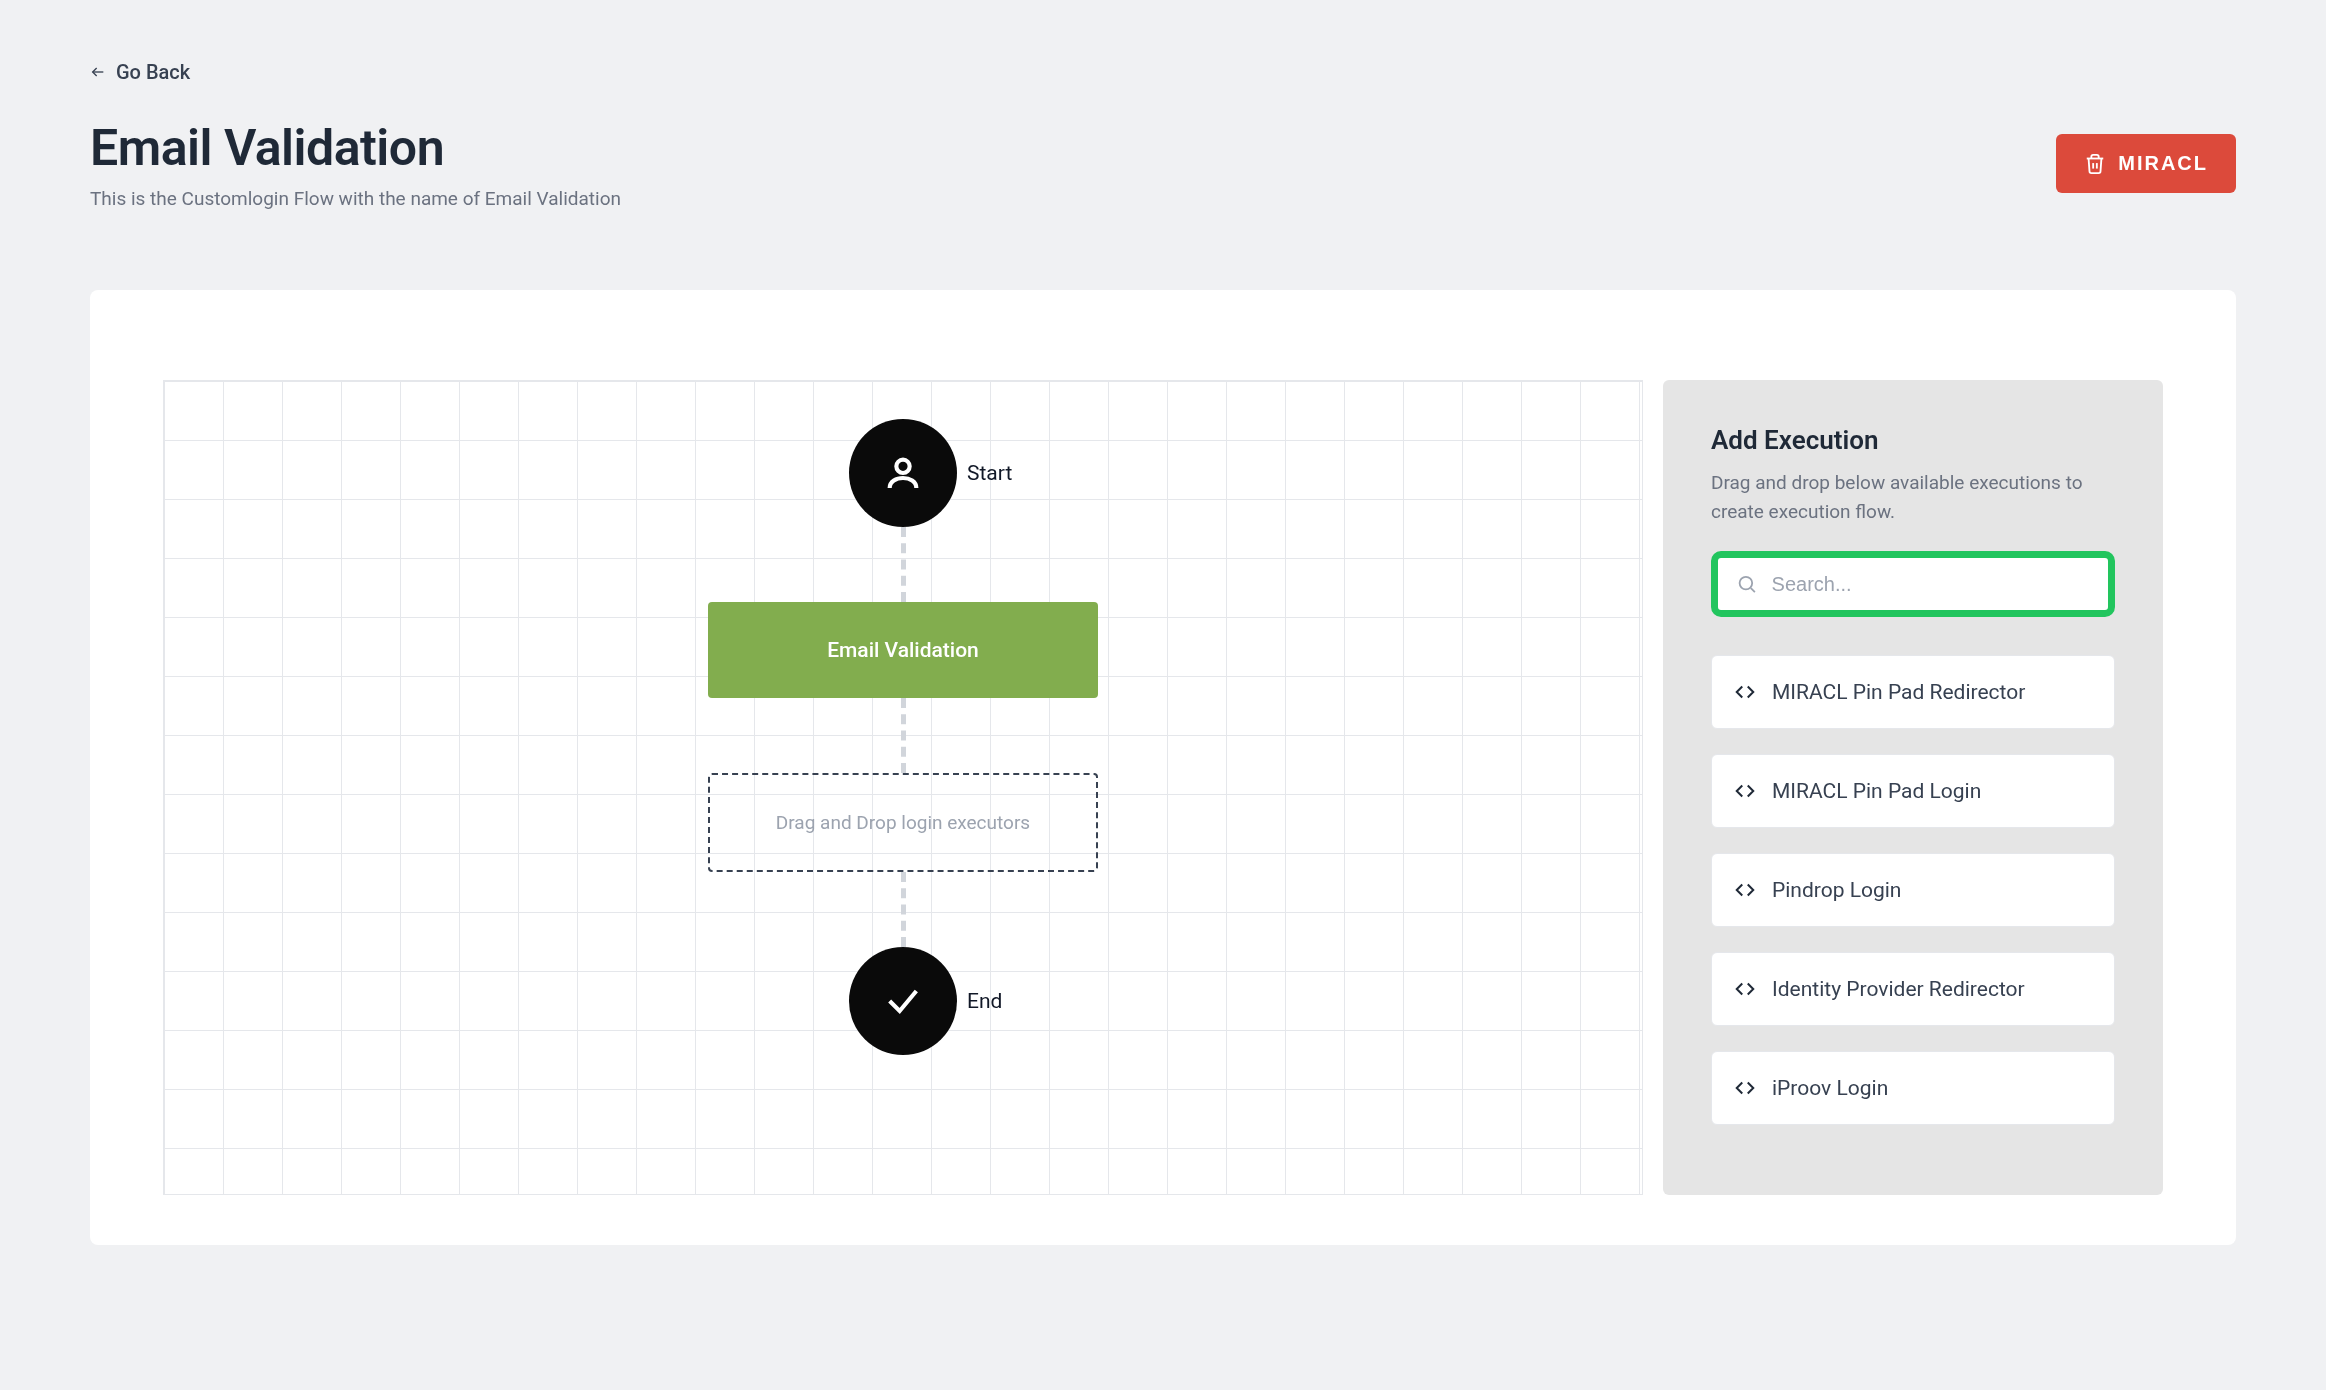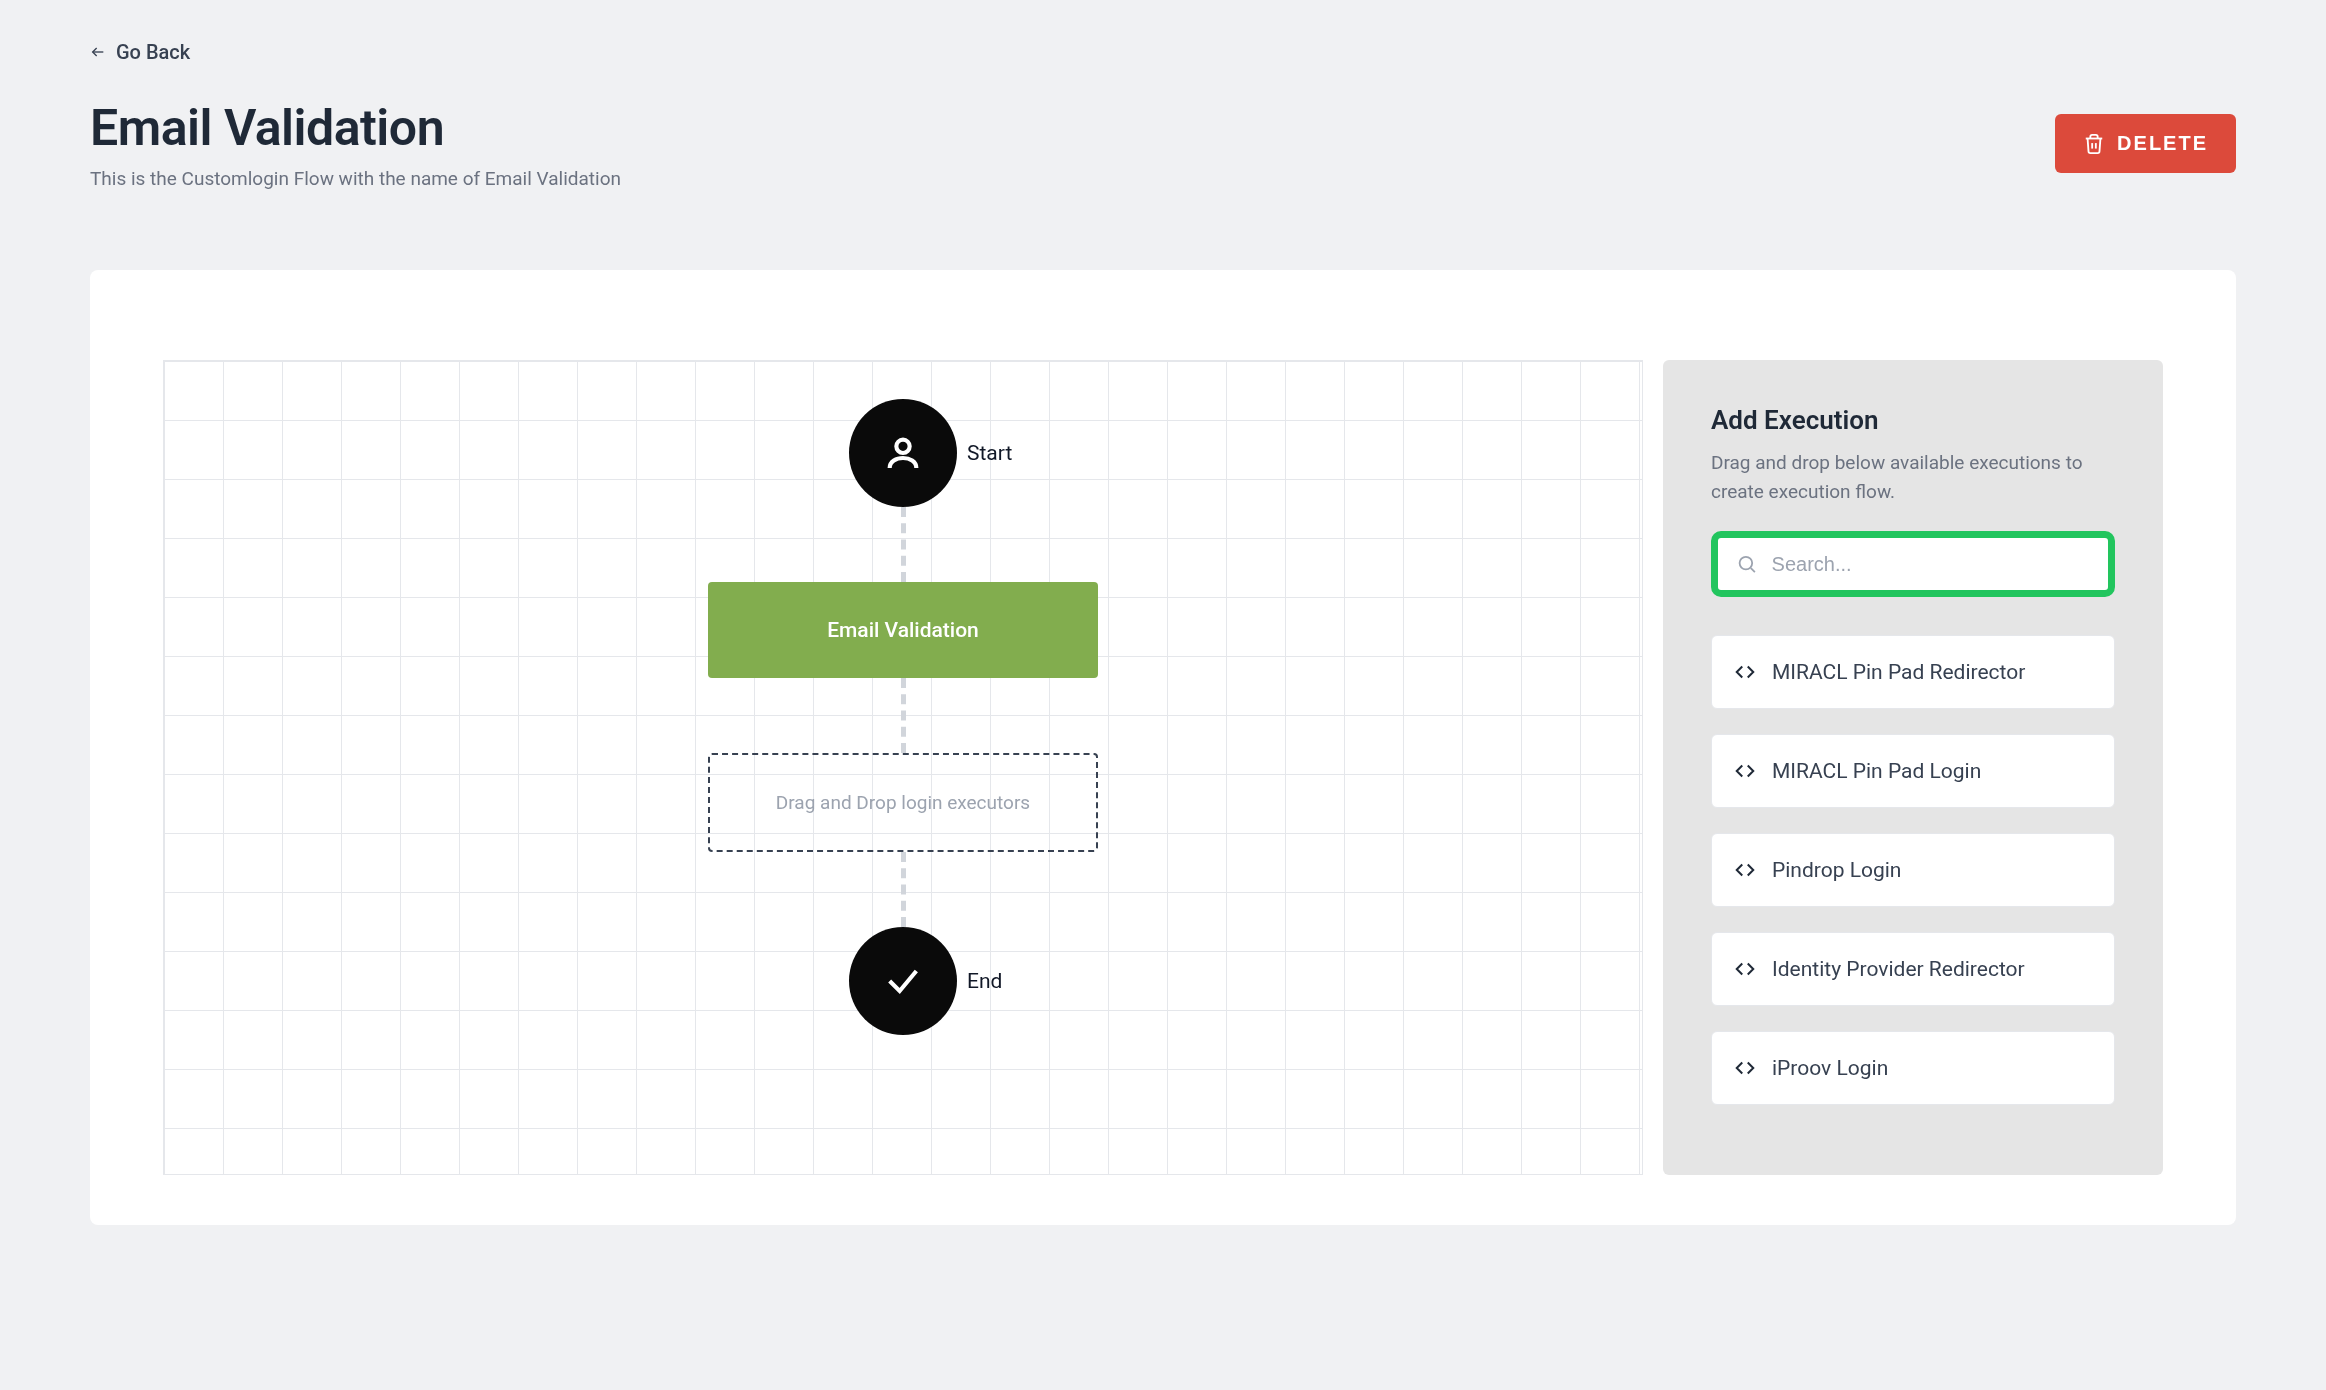--- a/index.html
+++ b/index.html
@@ -10,21 +10,21 @@
     body {
       font-family: -apple-system, BlinkMacSystemFont, 'Segoe UI', Roboto, Helvetica, Arial, sans-serif;
       background: #f0f1f3;
       color: #1f2937;
       padding: 0;
     }
     .page-container {
       width: 100%;
       max-width: 2326px;
       margin: 0 auto;
-      padding: 40px 90px 50px 90px;
+      padding: 60px 90px 50px 90px;
     }
     .go-back {
       display: inline-flex;
       align-items: center;
       gap: 10px;
       font-size: 20px;
       font-weight: 500;
       color: #374151;
       cursor: pointer;
       margin-bottom: 35px;
@@ -246,21 +246,21 @@
       <p>This is the Customlogin Flow with the name of Email Validation</p>
     </div>
     <button class="delete-btn">
       <svg viewBox="0 0 24 24">
         <polyline points="3 6 5 6 21 6"></polyline>
         <path d="M19 6l-1 14a2 2 0 0 1-2 2H8a2 2 0 0 1-2-2L5 6"></path>
         <path d="M10 11v6"></path>
         <path d="M14 11v6"></path>
         <path d="M8 6V4a2 2 0 0 1 2-2h4a2 2 0 0 1 2 2v2"></path>
       </svg>
-      <span>DELETE</span>
+      <span>MIRACL</span>
     </button>
   </div>
 
   <div class="content-card">
     <div class="flow-canvas">
       <div class="flow-column">
         <div class="flow-node-row">
           <div class="flow-node-circle">
             <svg viewBox="0 0 24 24">
               <circle cx="12" cy="8" r="4"></circle>

